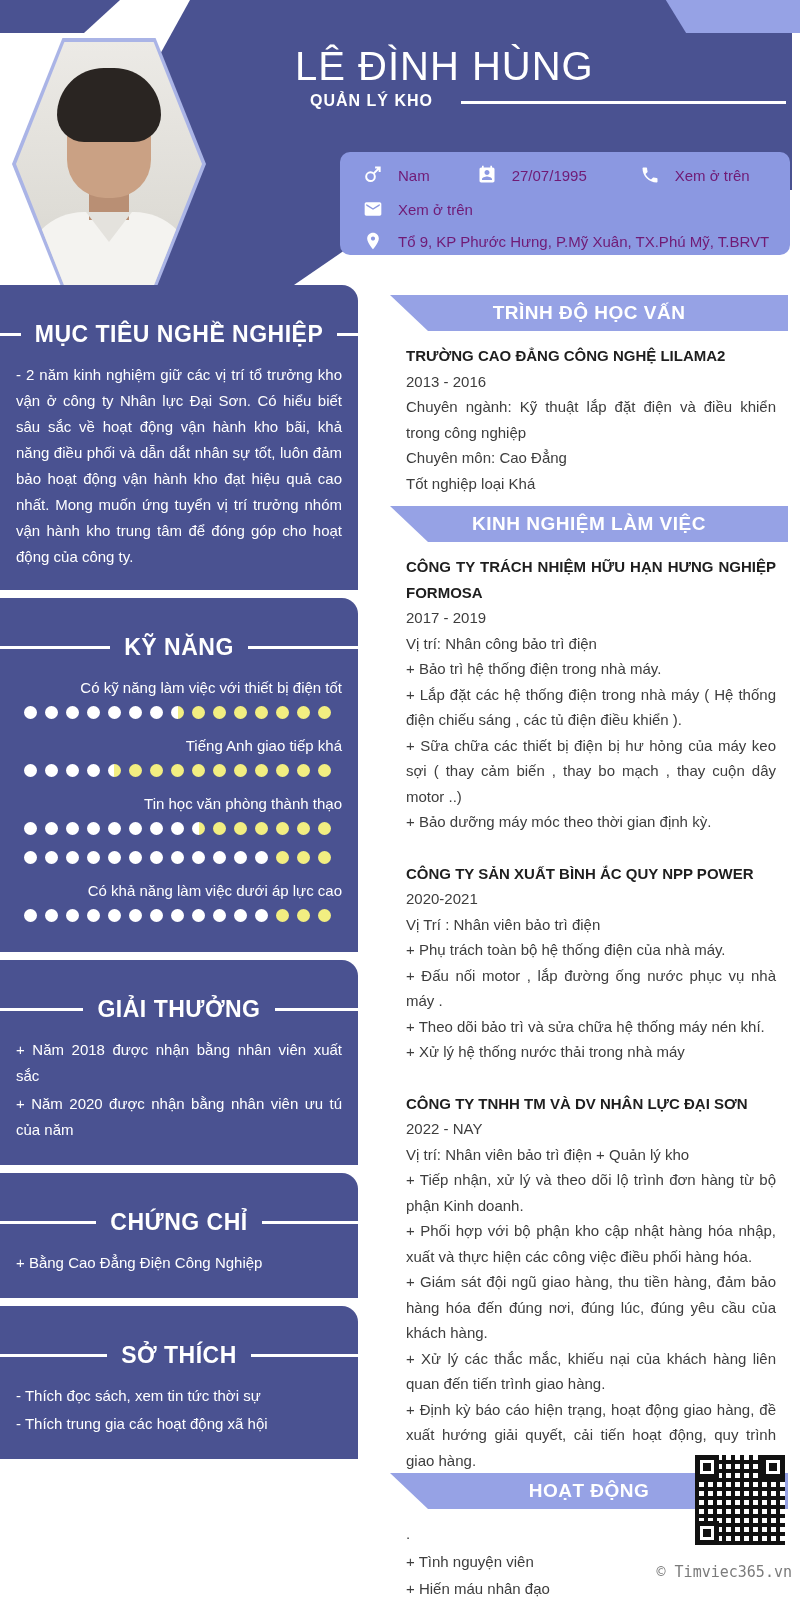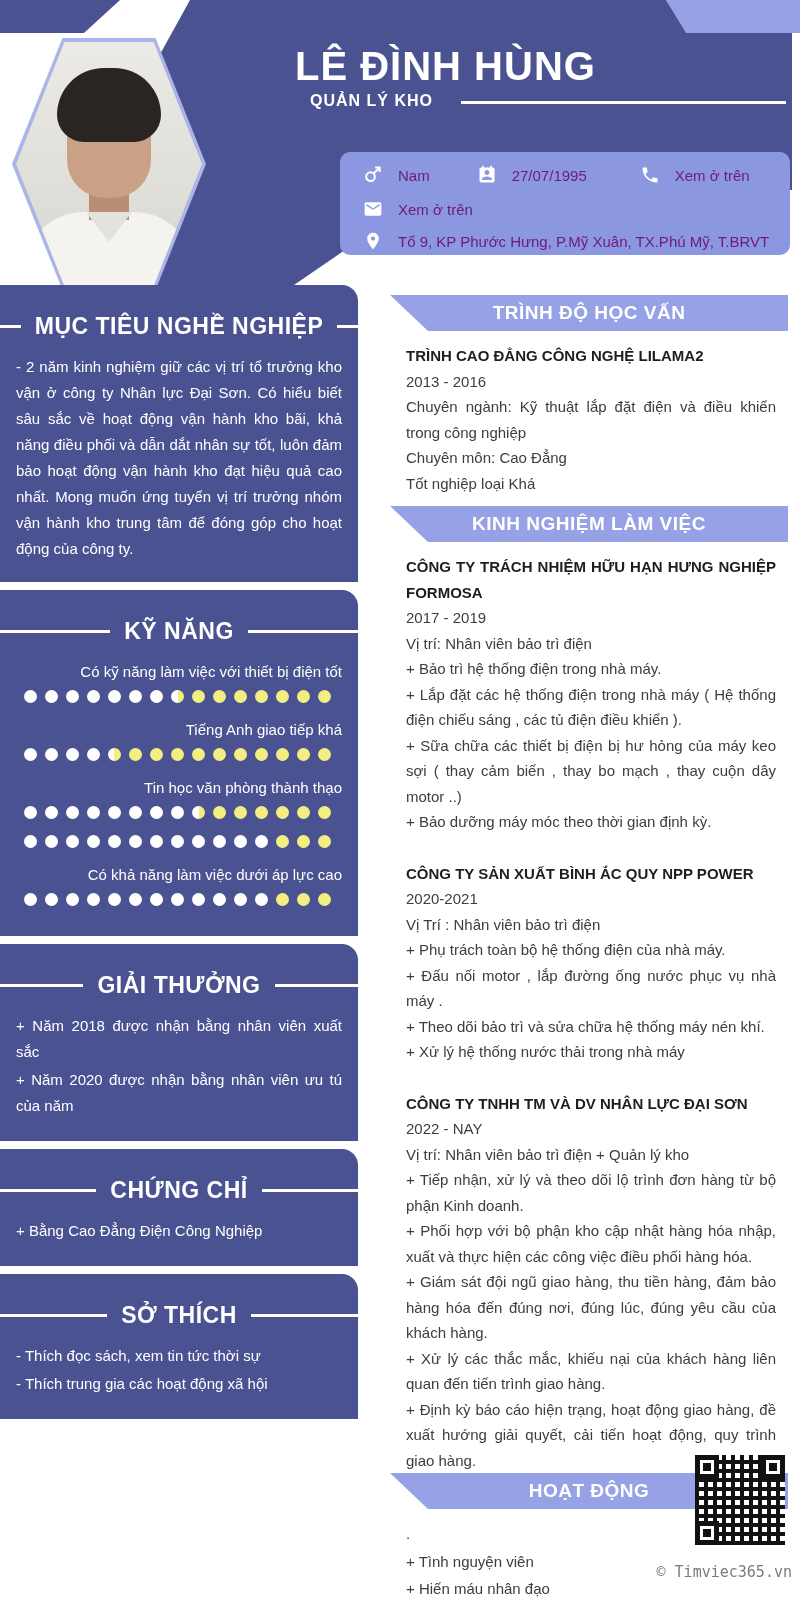--- a/index.html
+++ b/index.html
@@ -23,36 +23,36 @@
   .p-hair{position:absolute;left:50%;top:26px;width:104px;height:74px;margin-left:-52px;
           background:#2a2522;border-radius:52px 52px 30px 30px;}
   .p-face{position:absolute;left:50%;top:52px;width:84px;height:104px;margin-left:-42px;
           background:#caa184;border-radius:42px 42px 38px 38px;}
   .p-neck{position:absolute;left:50%;top:148px;width:40px;height:30px;margin-left:-20px;background:#b98f74;}
   .p-shirt{position:absolute;left:50%;bottom:-18px;width:170px;height:92px;margin-left:-85px;
            background:#f4f3f0;border-radius:60px 60px 0 0;}
   .p-collar{position:absolute;left:50%;bottom:44px;width:46px;height:30px;margin-left:-23px;
             background:#e4e2dd;clip-path:polygon(0 0,50% 100%,100% 0);}
   
-  .name{position:absolute;left:295px;top:44px;color:#fff;font-size:40px;font-weight:700;letter-spacing:1px;}
+  .name{position:absolute;left:295px;top:44px;color:#fff;font-size:40px;font-weight:400;letter-spacing:1px;}
   .subtitle-row{position:absolute;left:310px;top:92px;display:flex;align-items:center;}
   .subtitle{color:#fff;font-size:16px;font-weight:700;letter-spacing:1px;}
   .sub-line{width:325px;height:3px;background:#fff;margin-left:28px;margin-top:2px;}
   
   .panel{position:absolute;left:340px;top:152px;width:450px;height:103px;background:var(--c-panel);
          border-radius:10px;color:#701a75;font-size:15px;}
   .info-row{position:absolute;left:22px;display:flex;align-items:center;}
   .info-row .ic{width:22px;height:22px;margin-right:14px;flex:0 0 auto;display:flex;align-items:center;justify-content:center;}
   .info-row .ic svg{width:20px;height:20px;fill:#fff;}
   .g2{margin-left:46px;display:flex;align-items:center;}
   .g3{margin-left:52px;display:flex;align-items:center;}
   
   .leftcol{position:absolute;left:0;top:285px;width:358px;display:flex;flex-direction:column;gap:8px;}
   .lblock{background:var(--c-dark);color:#fff;border-radius:0 16px 0 0;padding:20px 0 20px 0;}
-  .sec-head{display:flex;align-items:center;gap:14px;margin:8px 0 10px 0;}
+  .sec-head{display:flex;align-items:center;gap:14px;margin:16px 0 10px 0;}
   .sec-head .ln{height:3px;background:#fff;flex:1;}
   .sec-head .t{font-size:23px;font-weight:700;letter-spacing:.5px;white-space:nowrap;}
   .lbody{padding:4px 16px 0 16px;font-size:15px;line-height:26px;}
   .just{text-align:justify;}
   .tline{margin:0 0 2px 0;}
   .lblock .tline{font-size:15px;line-height:26px;}
   
   .skill{padding:6px 16px 10px 24px;text-align:right;}
   .skill-label{font-size:15px;line-height:21px;display:block;margin-bottom:8px;}
   .dots{display:flex;gap:8px;}
@@ -307,39 +307,39 @@
     </div>
 
   </div>
 
   <div class="rightcol">
 
     <div class="banner">
       <span>TRÌNH ĐỘ HỌC VẤN</span>
     </div>
     <div class="rbody">
-      <div class="company">TRÌNH CAO ĐẲNG CÔNG NGHỆ LILAMA2</div>
+      <div class="company">TRƯỜNG CAO ĐẲNG CÔNG NGHỆ LILAMA2</div>
       <div class="period">2013 - 2016</div>
       <div class="rlines">
           <div class="tline">Chuyên ngành:  Kỹ thuật lắp đặt điện và điều khiển trong công nghiệp</div>
           <div class="tline">Chuyên môn: Cao Đẳng</div>
           <div class="tline">Tốt nghiệp loại Khá</div>
         </div>
     </div>
     <div class="edu-gap"></div>
 
     <div class="banner">
       <span>KINH NGHIỆM LÀM VIỆC</span>
     </div>
     <div class="rbody">
         <div>
           <div class="company">CÔNG TY TRÁCH NHIỆM HỮU HẠN HƯNG NGHIỆP FORMOSA</div>
           <div class="period">2017 - 2019</div>
           <div class="rlines">
-            <div class="tline">Vị trí: Nhân viên bảo trì điện</div>
+            <div class="tline">Vị trí: Nhân công bảo trì điện</div>
             <div class="tline">+ Bảo trì hệ thống điện trong nhà máy.</div>
             <div class="tline">+ Lắp đặt các hệ thống điện trong nhà máy ( Hệ thống điện chiếu sáng , các tủ điện điều khiển ).</div>
             <div class="tline">+ Sữa chữa các thiết bị điện bị hư hỏng của máy keo sợi ( thay cảm biến , thay bo mạch , thay cuộn dây motor ..)</div>
             <div class="tline">+ Bảo dưỡng máy móc theo thời gian định kỳ.</div>
           </div>
         </div>
         <div class="jobgap"></div>
         <div>
           <div class="company">CÔNG TY SẢN XUẤT BÌNH ẮC QUY NPP POWER</div>
           <div class="period">2020-2021</div>

